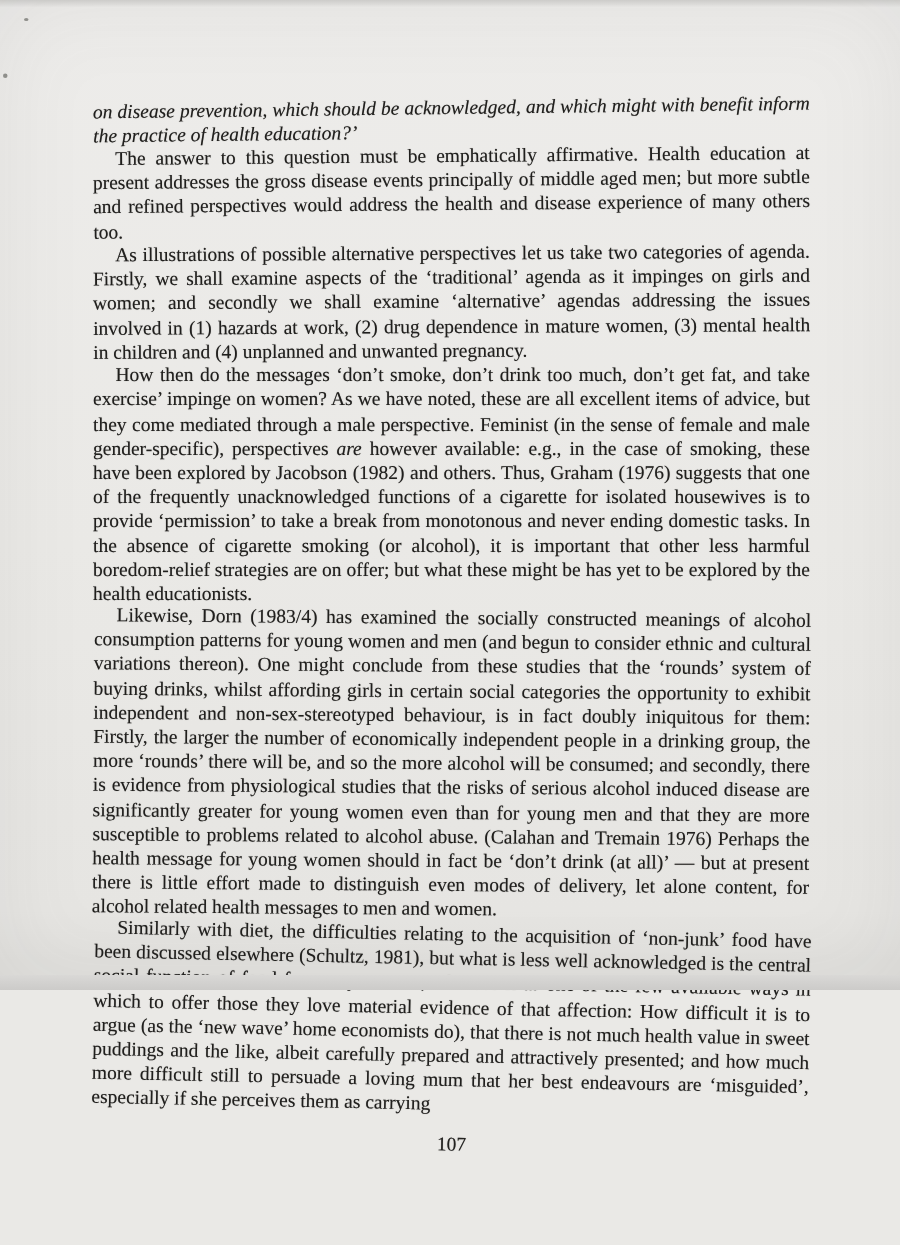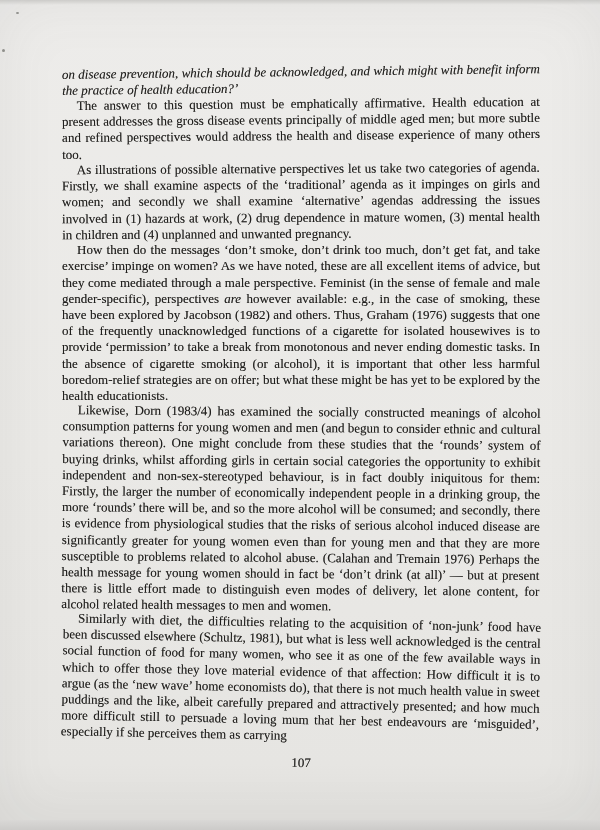--- a/index.html
+++ b/index.html
@@ -2,21 +2,21 @@
 <html><head>
 <meta charset="utf-8">
 <style>
   html,body{margin:0;padding:0;}
   body{
     width:600px;height:830px;overflow:hidden;
     background:#eae9e6;
     font-family:"Liberation Serif", serif;
   }
   .photo{
-    position:relative;width:600px;height:830px;
+    position:relative;width:600px;height:660px;
     background:linear-gradient(180deg,#edecea 0%,#eae9e6 55%,#e6e5e2 92%,#e1e0dd 97%);
     box-shadow:inset 0 0 60px rgba(90,90,85,.08);
   }
   .top-edge{
     position:absolute;top:0;left:0;right:0;height:5px;
     background:linear-gradient(180deg,rgba(100,100,95,.20),rgba(100,100,95,0));
   }
   .bottom-band{
     position:absolute;bottom:0;left:0;right:0;height:10px;
     background:linear-gradient(180deg,#d9d8d6,#cccbc9);

